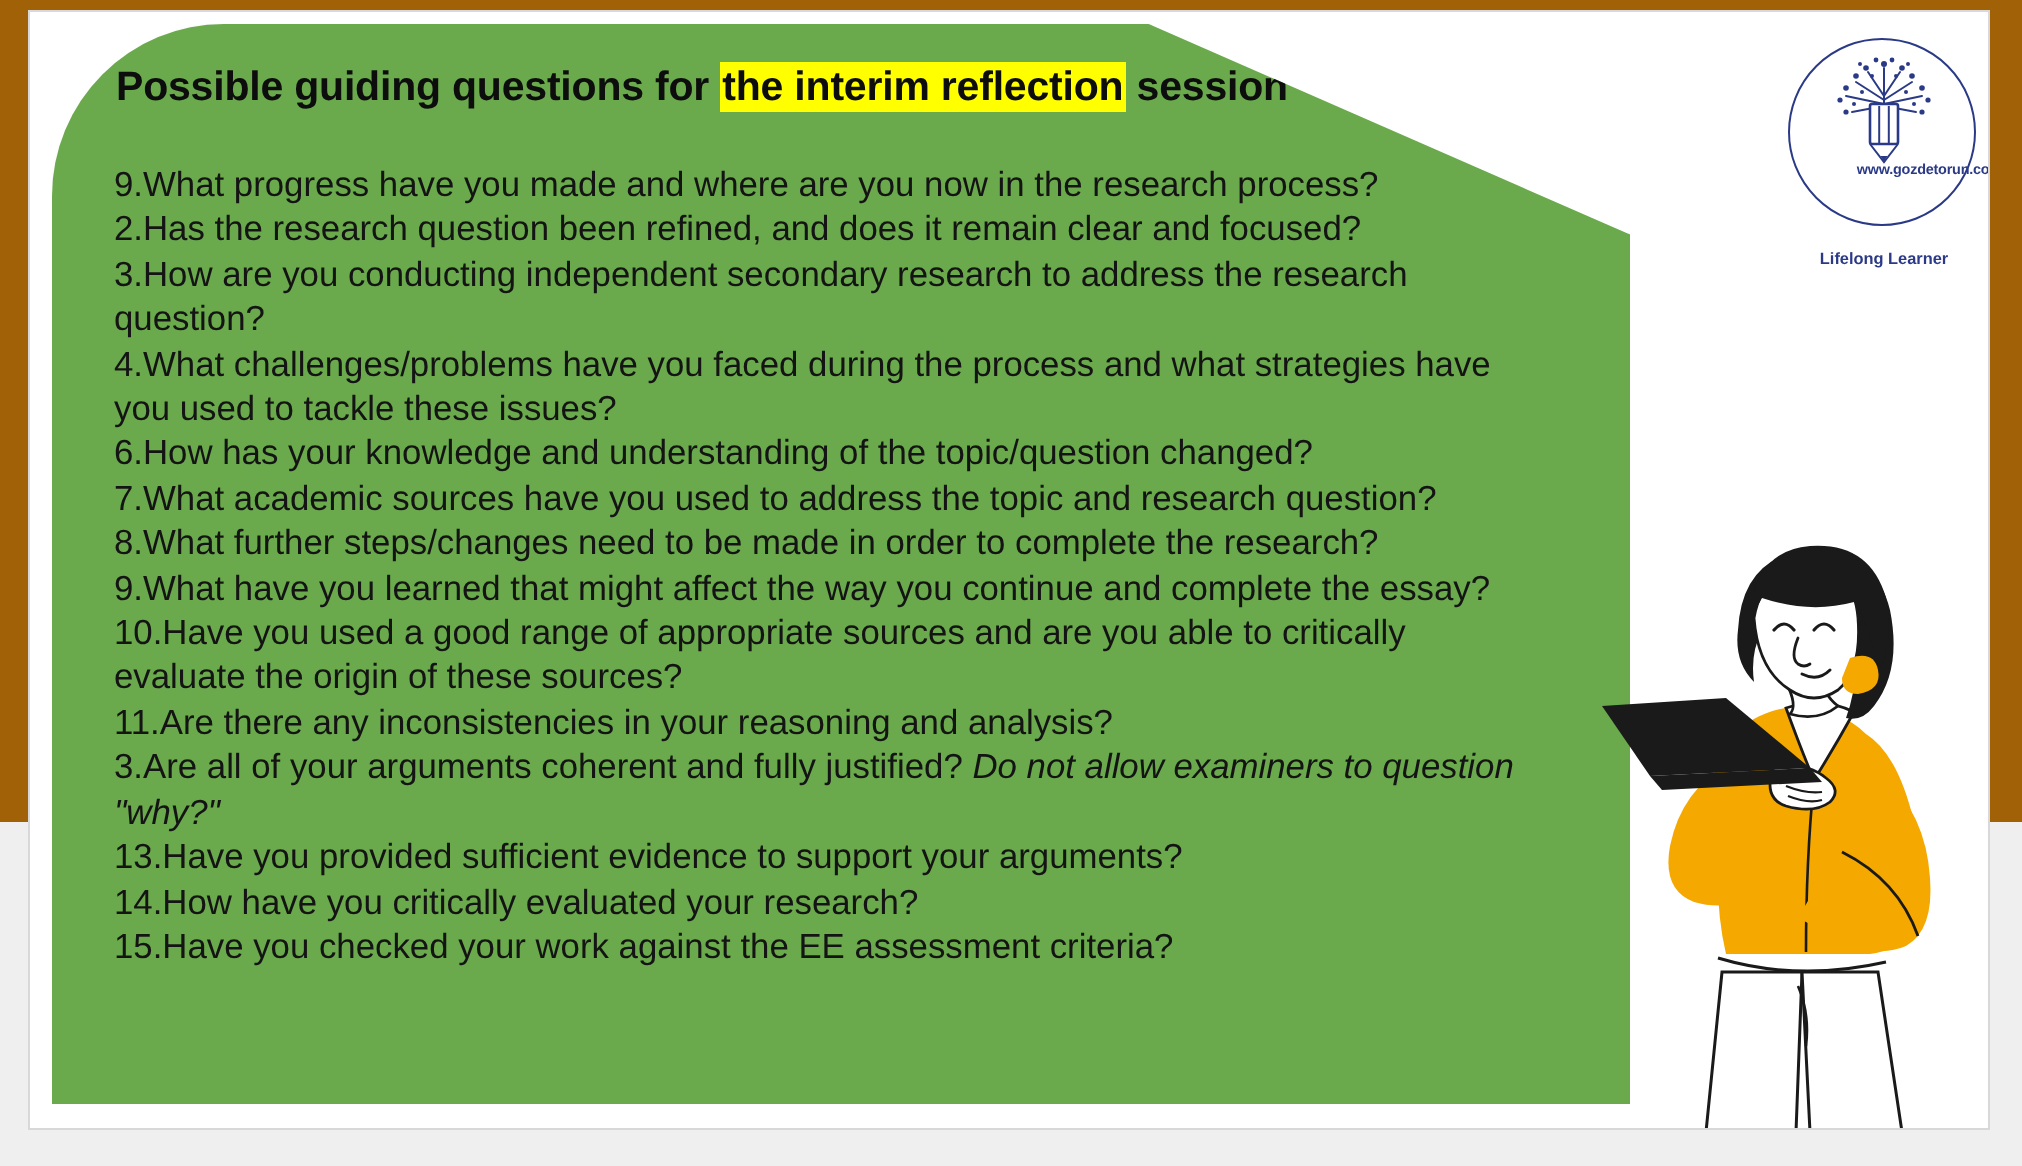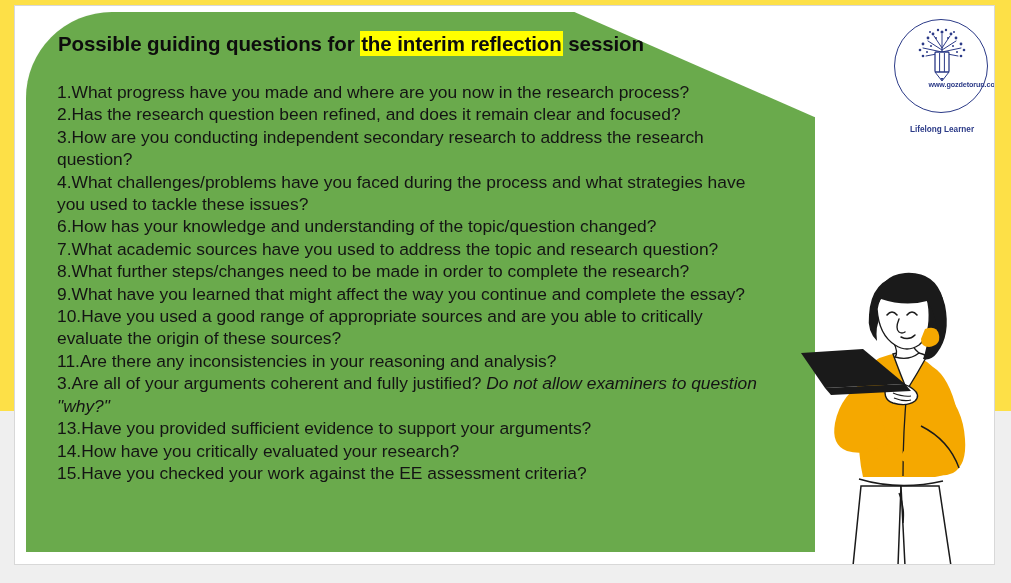--- a/index.html
+++ b/index.html
@@ -12,21 +12,21 @@
     height: 583px;
     overflow: hidden;
     font-family: "Liberation Sans", sans-serif;
   }
 
   #slide-canvas {
     position: absolute;
     left: 0; top: 0;
     width: 1011px;
     height: 411px;
-    background: #fde047;
+    background: #a16207;
   }
 
   
   #slide-page {
     position: absolute;
     left: 14px;
     top: 5px;
     width: 981px;
     height: 560px;
     background: #ffffff;
@@ -149,21 +149,21 @@
   <div id="slide-page">
 
     <div id="green-panel">
       <div id="panel-inner">
 
         <div id="panel-title">
           <span>Possible guiding questions for </span><span class="hl">the interim reflection</span><span> session</span>
         </div>
 
         <div id="question-list">
-          <div class="q-item">1.What progress have you made and where are you now in the research process?</div>
+          <div class="q-item">9.What progress have you made and where are you now in the research process?</div>
           <div class="q-item">2.Has the research question been refined, and does it remain clear and focused?</div>
           <div class="q-item">3.How are you conducting independent secondary research to address the research question?</div>
           <div class="q-item">4.What challenges/problems have you faced during the process and what strategies have you used to tackle these issues?</div>
           <div class="q-item">6.How has your knowledge and understanding of the topic/question changed?</div>
           <div class="q-item">7.What academic sources have you used to address the topic and research question?</div>
           <div class="q-item">8.What further steps/changes need to be made in order to complete the research?</div>
           <div class="q-item">9.What have you learned that might affect the way you continue and complete the essay?</div>
           <div class="q-item">10.Have you used a good range of appropriate sources and are you able to critically evaluate the origin of these sources?</div>
           <div class="q-item">11.Are there any inconsistencies in your reasoning and analysis?</div>
           <div class="q-item"><span>3.Are all of your arguments coherent and fully justified? </span><span class="em">Do not allow examiners to question "why?"</span></div>

